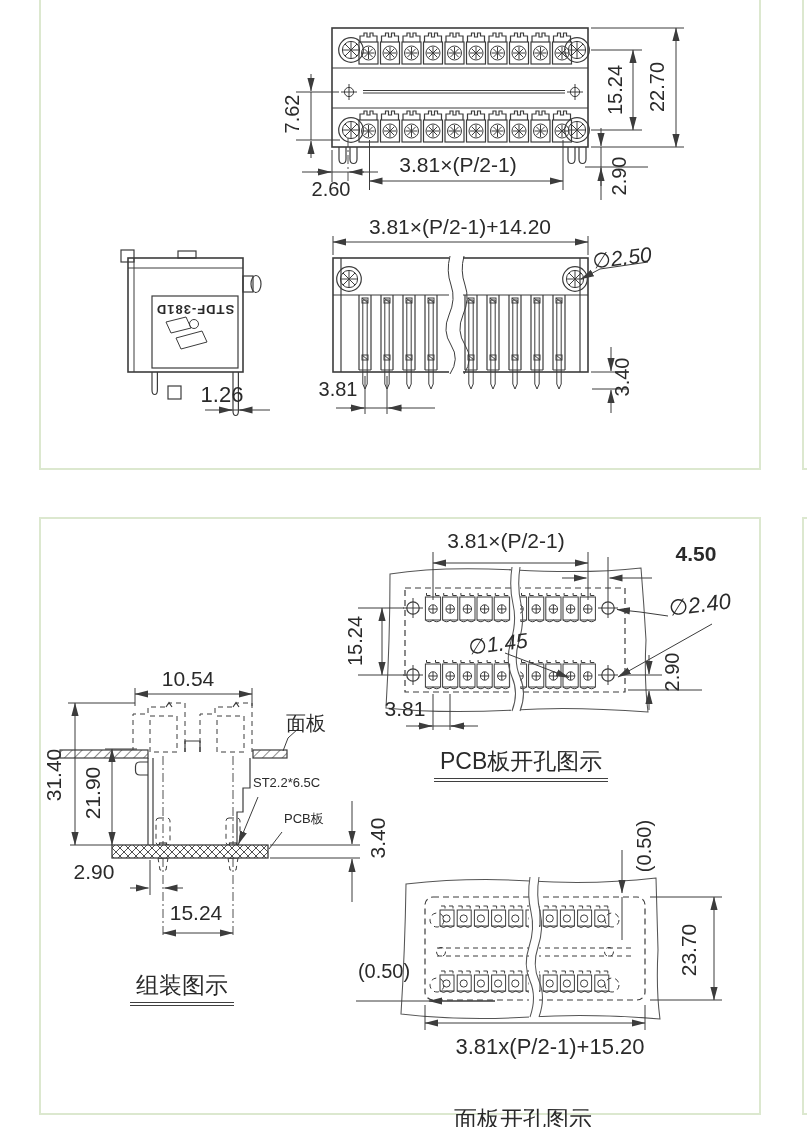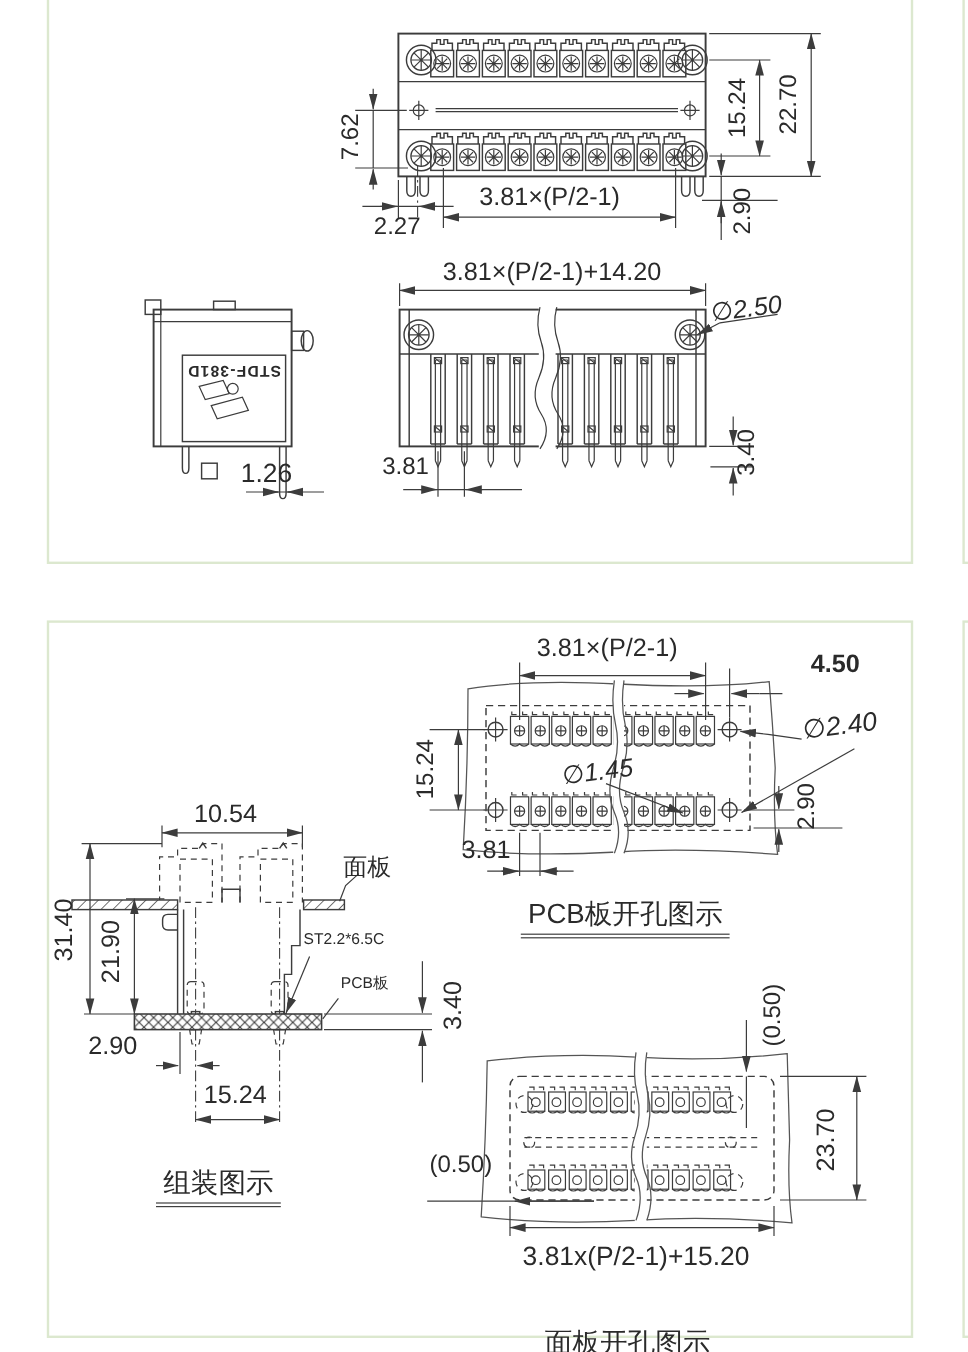--- a/index.html
+++ b/index.html
@@ -351,21 +351,21 @@
   <line class="dim" x1="495" y1="1001" x2="429" y2="1001" marker-end="url(#arw)"></line>
   <path class="dim" d="M356,1001 H495"></path>
   <path class="dim" d="M650,897 H722 M650,1000 H722"></path>
   <line class="dim" x1="714" y1="897" x2="714" y2="1000" marker-start="url(#arw)" marker-end="url(#arw)"></line>
   <path class="dim" d="M425,1005 V1030 M645,1005 V1030"></path>
   <line class="dim" x1="425" y1="1023" x2="645" y2="1023" marker-start="url(#arw)" marker-end="url(#arw)"></line>
 </g>
 </svg>
 
 <div class="lbl f20 rot" style="left:262px;top:103px;width:60px;height:22px;">7.62</div>
-<div class="lbl f20" style="left:301px;top:178px;width:60px;height:22px;">2.27</div>
+<div class="lbl f20" style="left:301px;top:178px;width:60px;height:22px;">2.60</div>
 <div class="lbl f21" style="left:373px;top:152px;width:170px;height:24px;">3.81×(P/2-1)</div>
 <div class="lbl f20 rot" style="left:582px;top:79px;width:66px;height:22px;">15.24</div>
 <div class="lbl f20 rot" style="left:622px;top:76px;width:70px;height:22px;">22.70</div>
 <div class="lbl f20 rot" style="left:589px;top:165px;width:60px;height:22px;">2.90</div>
 
 <div class="lbl f13 rot180" style="left:153px;top:301px;width:84px;height:18px;">STDF-381D</div>
 <div class="lbl f22" style="left:187px;top:382px;width:70px;height:26px;">1.26</div>
 
 <div class="lbl f21" style="left:335px;top:214px;width:250px;height:24px;">3.81×(P/2-1)+14.20</div>
 <div class="lbl f21 it sl" style="left:587px;top:245px;width:70px;height:24px;">∅2.50</div>
@@ -388,14 +388,14 @@
 <div class="lbl f21 rot" style="left:15px;top:764px;width:76px;height:22px;">31.40</div>
 <div class="lbl f21 rot" style="left:55px;top:782px;width:74px;height:22px;">21.90</div>
 <div class="lbl f21" style="left:62px;top:860px;width:64px;height:22px;">2.90</div>
 <div class="lbl f21" style="left:158px;top:901px;width:76px;height:23px;">15.24</div>
 <div class="lbl f21 rot" style="left:345px;top:827px;width:64px;height:22px;">3.40</div>
 <div class="lbl cap" style="left:130px;top:974px;">组装图示</div>
 
 <div class="lbl f20 rot" style="left:605px;top:835px;width:78px;height:22px;">(0.50)</div>
 <div class="lbl f20" style="left:344px;top:960px;width:80px;height:22px;">(0.50)</div>
 <div class="lbl f21 rot" style="left:650px;top:939px;width:76px;height:22px;">23.70</div>
-<div class="lbl f22" style="left:390px;top:1034px;width:280px;height:25px;text-align:center;">3.81x(P/2-1)+15.20</div>
+<div class="lbl f22" style="left:410px;top:1034px;width:280px;height:25px;text-align:center;">3.81x(P/2-1)+15.20</div>
 <div class="lbl cap" style="left:448px;top:1108px;">面板开孔图示</div>
 
 </body></html>

